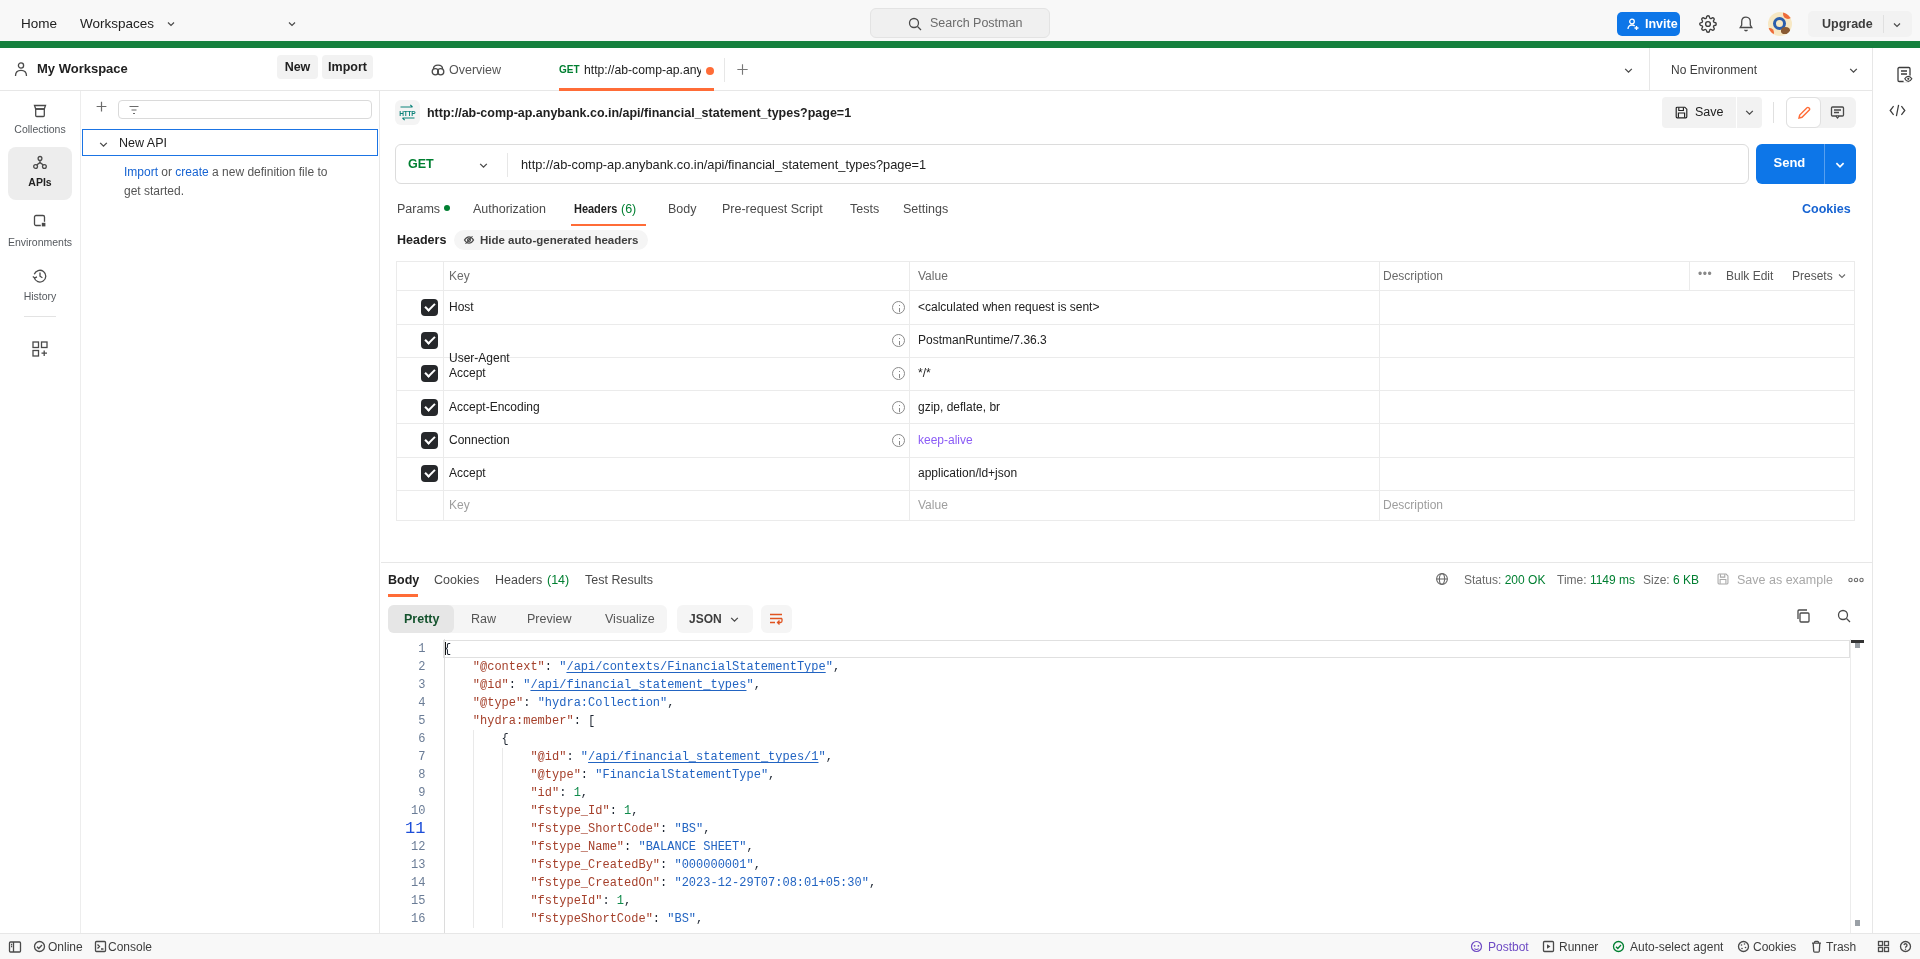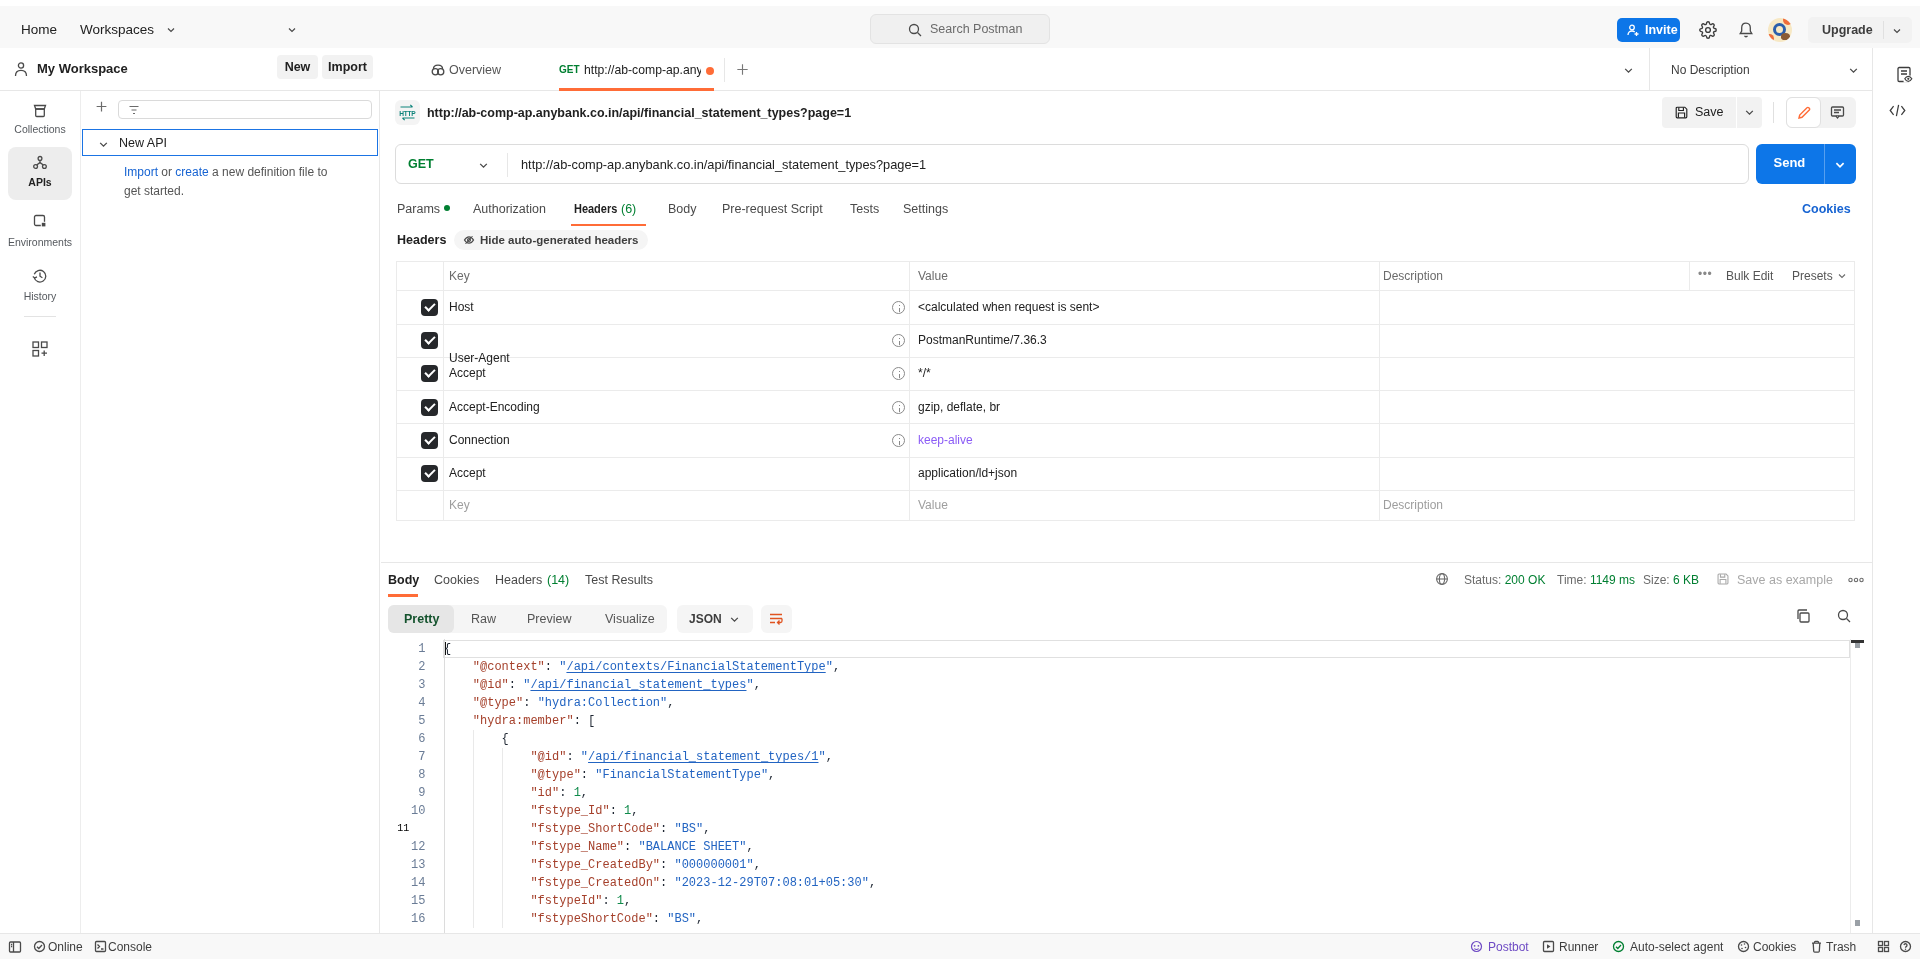--- a/index.html
+++ b/index.html
@@ -14,21 +14,21 @@
 .info::before { content:""; position:absolute; left:5.5px; top:2.8px; width:1.6px; height:1.6px; background:#8a8a8a; }
 .info::after { content:""; position:absolute; left:5.5px; top:5.6px; width:1.6px; height:4.2px; background:#8a8a8a; }
 .cl { left:63px; white-space:pre; font-family:"Liberation Mono",monospace; font-size:12px; line-height:18px; color:#1f2733; }
 .cl i { font-style:normal; }
 .cl u { text-underline-offset:2px; }
 </style>
 </head>
 <body>
 <div class="abs" style="left:0;top:0;width:1920px;height:959px;">
 
-<div class="abs" id="topbar" style="left:0;top:6px;width:1920px;height:48px;background:#f8f8f8;border-bottom:1px solid #15803d;">
+<div class="abs" id="topbar" style="left:0;top:0;width:1920px;height:48px;background:#f8f8f8;border-bottom:7px solid #15803d;">
   <div class="abs" style="left:21px;top:16px;font-size:13.5px;color:#212121;">Home</div>
   <div class="abs" style="left:80px;top:16px;font-size:13.5px;color:#212121;">Workspaces</div>
   <svg class="abs" style="left:166px;top:19px;" width="10" height="10" viewBox="0 0 10 10">
         <path d="M2 3.5 L5 6.5 L8 3.5" stroke="#4a4a4a" fill="none" stroke-width="1.2"></path>
       </svg>
   <div class="abs" style="left:201px;top:16px;font-size:14px;color:#212121;margin-top:36px;">API Network</div>
   <svg class="abs" style="left:287px;top:19px;" width="10" height="10" viewBox="0 0 10 10">
         <path d="M2 3.5 L5 6.5 L8 3.5" stroke="#4a4a4a" fill="none" stroke-width="1.2"></path>
       </svg>
 
@@ -97,21 +97,21 @@
   <div class="abs" style="left:559px;top:40px;width:155px;height:3px;background:#ff6c37;"></div>
   <div class="abs" style="left:724px;top:10px;width:1px;height:24px;background:#e7e7e7;"></div>
   <svg class="abs" style="left:735px;top:14px;" width="15" height="15" viewBox="0 0 16 16">
         <path d="M8 2.5 v11 M2.5 8 h11" stroke="#777" stroke-width="1.2"></path>
       </svg>
 
   <svg class="abs" style="left:1623px;top:17px;" width="11" height="11" viewBox="0 0 10 10">
         <path d="M2 3.5 L5 6.5 L8 3.5" stroke="#4a4a4a" fill="none" stroke-width="1.2"></path>
       </svg>
   <div class="abs" style="left:1649px;top:0;width:1px;height:42px;background:#e7e7e7;"></div>
-  <div class="abs" style="left:1671px;top:15px;font-size:12px;color:#3d3d3d;">No Description</div>
+  <div class="abs" style="left:1671px;top:15px;font-size:12px;color:#3d3d3d;">No Environment</div>
   <svg class="abs" style="left:1848px;top:17px;" width="11" height="11" viewBox="0 0 10 10">
         <path d="M2 3.5 L5 6.5 L8 3.5" stroke="#4a4a4a" fill="none" stroke-width="1.2"></path>
       </svg>
 </div>
 
 <div class="abs" id="sidebar" style="left:0;top:91px;width:380px;height:842px;background:#fff;border-right:1px solid #e7e7e7;">
   <div class="abs" style="left:80px;top:0;width:1px;height:842px;background:#ededed;"></div>
 
   <svg class="abs" style="left:32px;top:12px;" width="16" height="16" viewBox="0 0 16 16">
         <path class="ico" stroke-width="1.3" d="M2.5 2.5 h11 l-1.2 3.5 h-8.6 z"></path>
@@ -380,21 +380,21 @@
       <div class="abs" style="left:0;top:1px;width:44.5px;text-align:right;font-size:12px;line-height:18px;color:#6a7c96;font-family:'Liberation Mono',monospace;">1</div>
       <div class="abs" style="left:0;top:19px;width:44.5px;text-align:right;font-size:12px;line-height:18px;color:#6a7c96;font-family:'Liberation Mono',monospace;">2</div>
       <div class="abs" style="left:0;top:37px;width:44.5px;text-align:right;font-size:12px;line-height:18px;color:#6a7c96;font-family:'Liberation Mono',monospace;">3</div>
       <div class="abs" style="left:0;top:55px;width:44.5px;text-align:right;font-size:12px;line-height:18px;color:#6a7c96;font-family:'Liberation Mono',monospace;">4</div>
       <div class="abs" style="left:0;top:73px;width:44.5px;text-align:right;font-size:12px;line-height:18px;color:#6a7c96;font-family:'Liberation Mono',monospace;">5</div>
       <div class="abs" style="left:0;top:91px;width:44.5px;text-align:right;font-size:12px;line-height:18px;color:#6a7c96;font-family:'Liberation Mono',monospace;">6</div>
       <div class="abs" style="left:0;top:109px;width:44.5px;text-align:right;font-size:12px;line-height:18px;color:#6a7c96;font-family:'Liberation Mono',monospace;">7</div>
       <div class="abs" style="left:0;top:127px;width:44.5px;text-align:right;font-size:12px;line-height:18px;color:#6a7c96;font-family:'Liberation Mono',monospace;">8</div>
       <div class="abs" style="left:0;top:145px;width:44.5px;text-align:right;font-size:12px;line-height:18px;color:#6a7c96;font-family:'Liberation Mono',monospace;">9</div>
       <div class="abs" style="left:0;top:163px;width:44.5px;text-align:right;font-size:12px;line-height:18px;color:#6a7c96;font-family:'Liberation Mono',monospace;">10</div>
-      <div class="abs" style="left:0;top:181px;width:44.5px;text-align:center;font-size:10px;line-height:18px;color:#000000;font-family:'Liberation Mono',monospace;">11</div>
+      <div class="abs" style="left:0;top:181px;width:44.5px;text-align:right;font-size:17px;line-height:18px;color:#1d4ed8;font-family:'Liberation Mono',monospace;">11</div>
       <div class="abs" style="left:0;top:199px;width:44.5px;text-align:right;font-size:12px;line-height:18px;color:#6a7c96;font-family:'Liberation Mono',monospace;">12</div>
       <div class="abs" style="left:0;top:217px;width:44.5px;text-align:right;font-size:12px;line-height:18px;color:#6a7c96;font-family:'Liberation Mono',monospace;">13</div>
       <div class="abs" style="left:0;top:235px;width:44.5px;text-align:right;font-size:12px;line-height:18px;color:#6a7c96;font-family:'Liberation Mono',monospace;">14</div>
       <div class="abs" style="left:0;top:253px;width:44.5px;text-align:right;font-size:12px;line-height:18px;color:#6a7c96;font-family:'Liberation Mono',monospace;">15</div>
       <div class="abs" style="left:0;top:271px;width:44.5px;text-align:right;font-size:12px;line-height:18px;color:#6a7c96;font-family:'Liberation Mono',monospace;">16</div>
     </div>
     <div id="lines">
       <div class="abs cl" style="top:1px;">{</div>
       <div class="abs cl" style="top:19px;">    <i style="color:#a5402b">"@context"</i>: <i style="color:#2264c2">"<u>/api/contexts/FinancialStatementType</u>"</i>,</div>
       <div class="abs cl" style="top:37px;">    <i style="color:#a5402b">"@id"</i>: <i style="color:#2264c2">"<u>/api/financial_statement_types</u>"</i>,</div>

